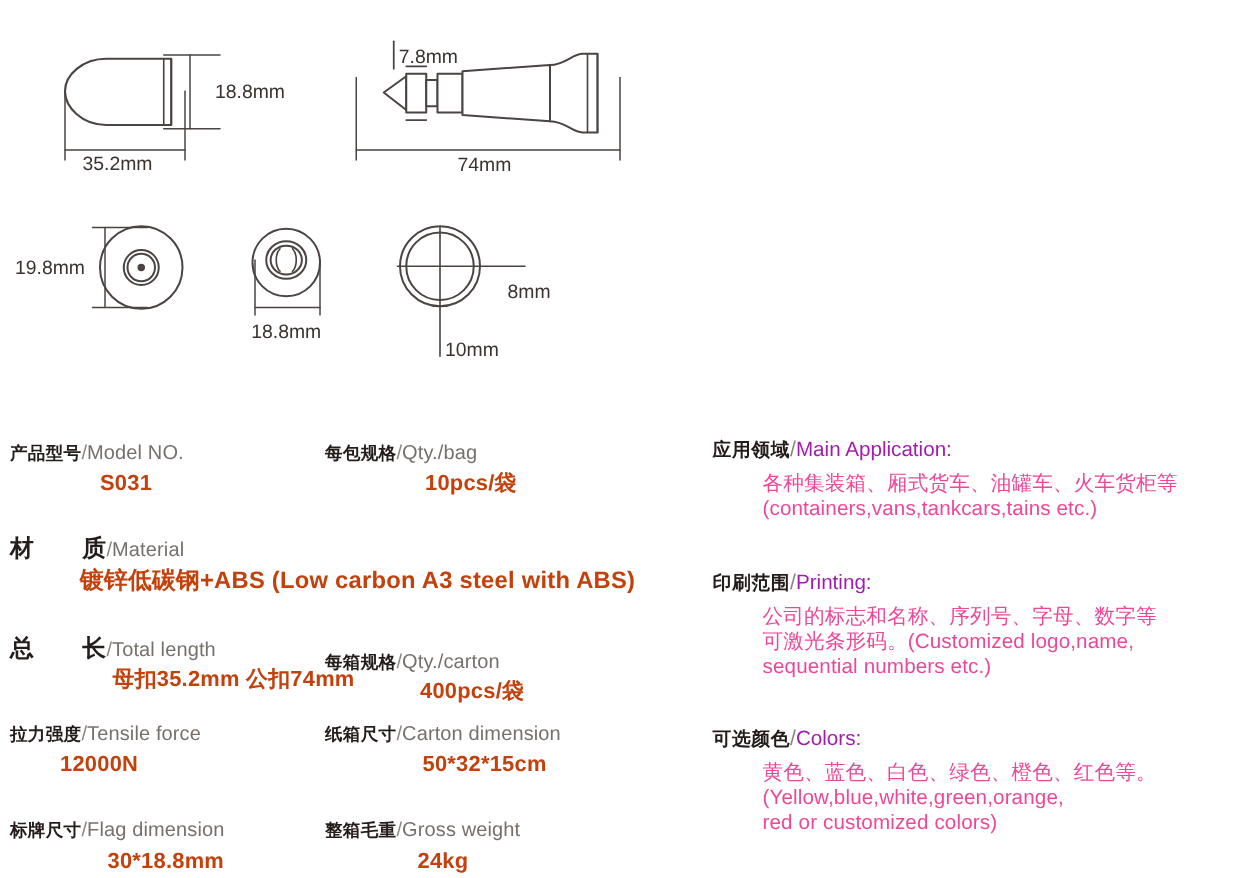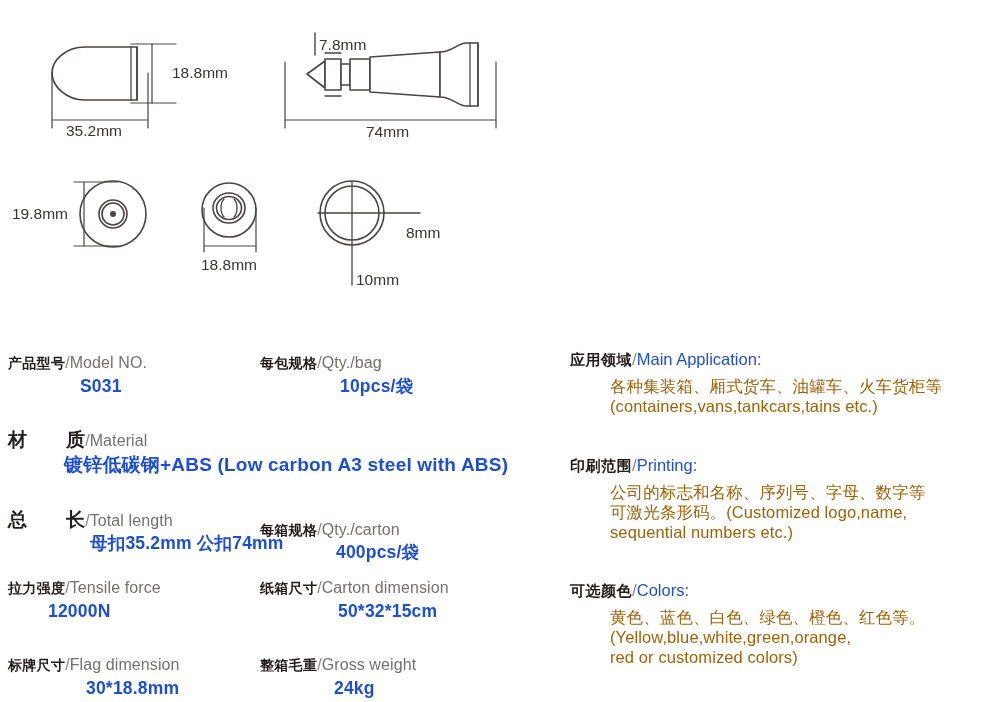--- a/index.html
+++ b/index.html
@@ -76,21 +76,21 @@
   }
   .en {
     font-weight: normal;
     font-size: 16px;
     color: #75706c;
     letter-spacing: 0.1px;
   }
   .value {
     font-weight: bold;
     font-size: 17.5px;
-    color: #1d4ed8;
+    color: #c2410c;
     white-space: nowrap;
     line-height: 1.12;
     letter-spacing: 0.2px;
   }
 
   
   .sec-head {
     white-space: nowrap;
     line-height: 1.05;
   }
@@ -101,27 +101,27 @@
     letter-spacing: 0.5px;
   }
   .sec-slash {
     font-weight: normal;
     font-size: 17px;
     color: #8c8681;
   }
   .sec-en {
     font-weight: normal;
     font-size: 16.5px;
-    color: #1d4ed8;
+    color: #a21caf;
     margin-top: 12px;
   }
   .sec-body {
     font-size: 16.5px;
     line-height: 1.22;
-    color: #a16207;
+    color: #ec4899;
     white-space: pre-line;
     letter-spacing: 0.1px;
   }
 </style>
 </head>
 <body>
 
 <div id="drawings">
   <svg width="1000" height="330" viewBox="0 0 1000 330" xmlns="http://www.w3.org/2000/svg">
     <g fill="none" stroke="#4a4442" stroke-width="1.6" stroke-linejoin="round" stroke-linecap="round">

